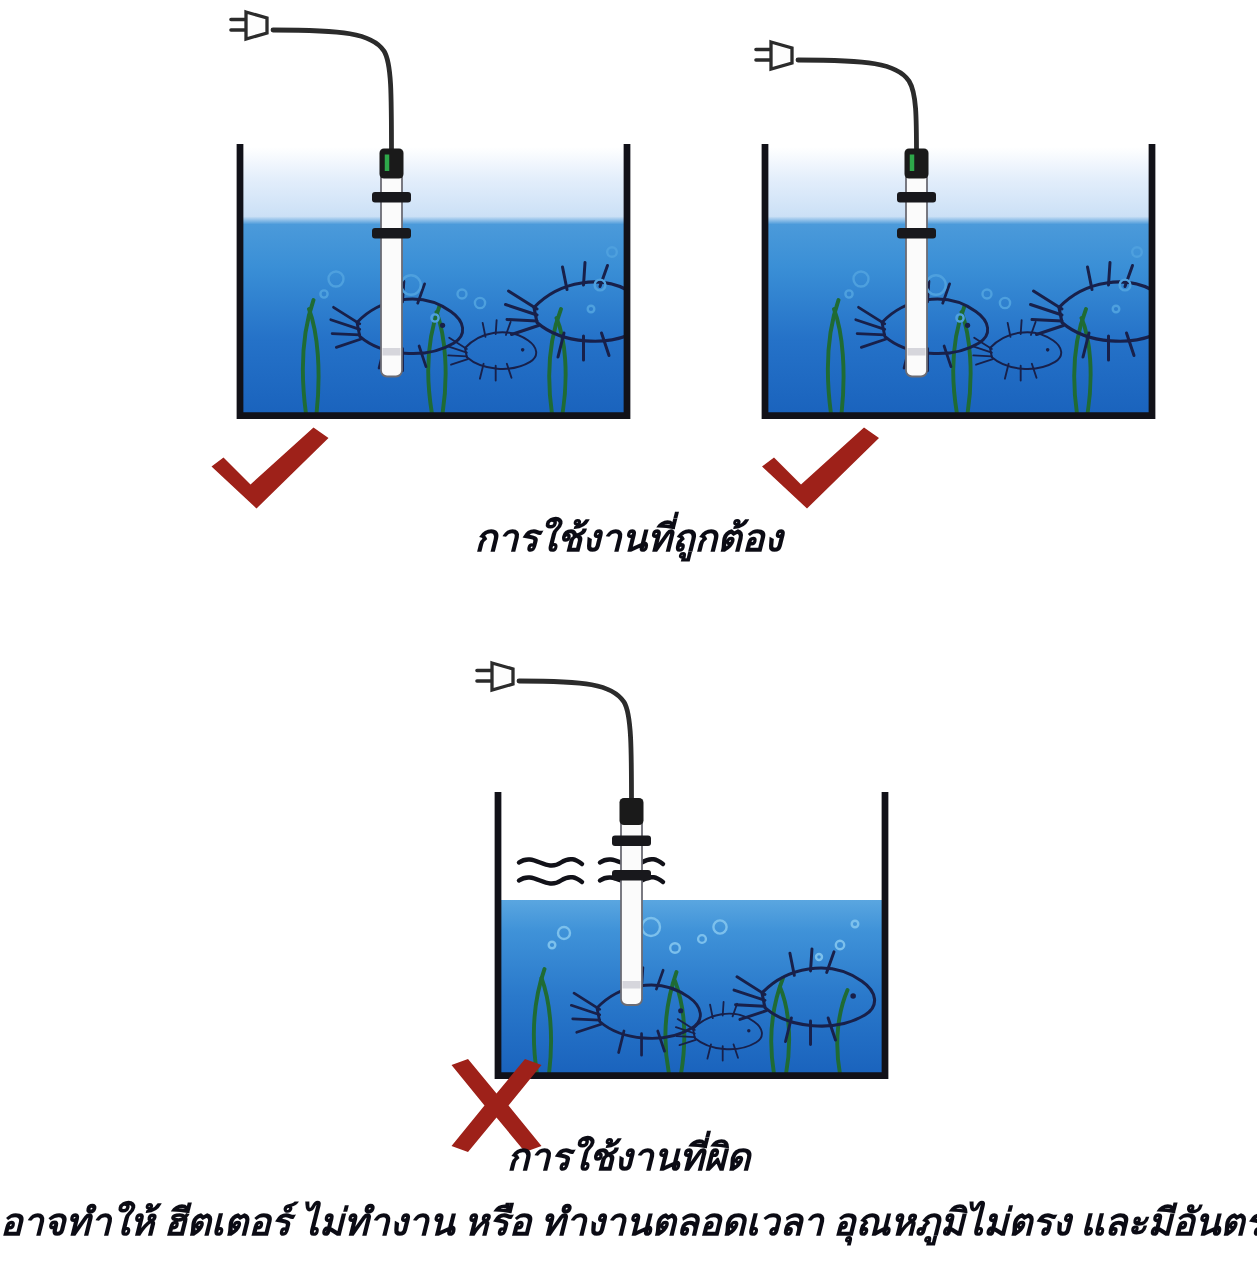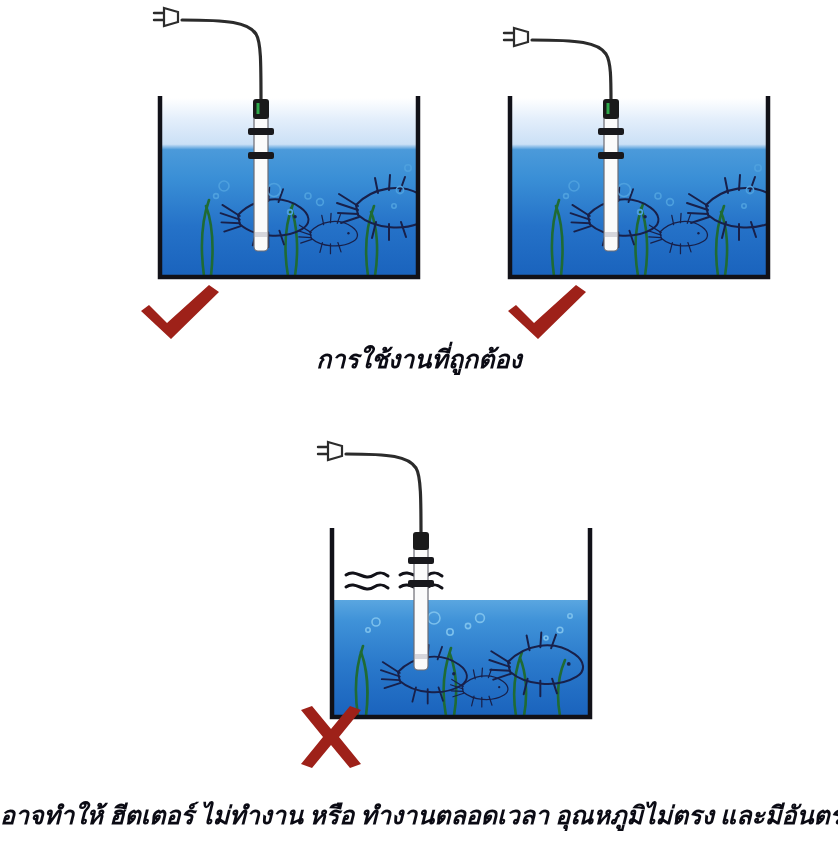--- a/index.html
+++ b/index.html
@@ -272,16 +272,17 @@
         <rect x="158" y="117" width="26" height="7" rx="2" fill="#18181c"></rect>
         <rect x="158" y="140" width="26" height="7" rx="2" fill="#18181c"></rect>
         <rect x="165" y="214" width="12" height="5" fill="#d6d6dc"></rect>
       </g>
     </svg>
 
     <svg class="mark" style="left:295px;top:706px;" width="72" height="62" viewBox="0 0 72 62">
       <path d="M6,4 L17,0 L36,23 L55,0 L66,4 L44,31 L66,58 L55,62 L36,39 L17,62 L6,58 L28,31 Z" fill="#9e2119"></path>
     </svg>
 
+    <div class="caption" id="bad-title">การใช้งานที่ผิด</div>
     <div class="caption" id="bad-sub">อาจทำให้ ฮีตเตอร์ ไม่ทำงาน หรือ ทำงานตลอดเวลา อุณหภูมิไม่ตรง และมีอันตรายได้</div>
   </div>
 
 </div>
 
 </body></html>

